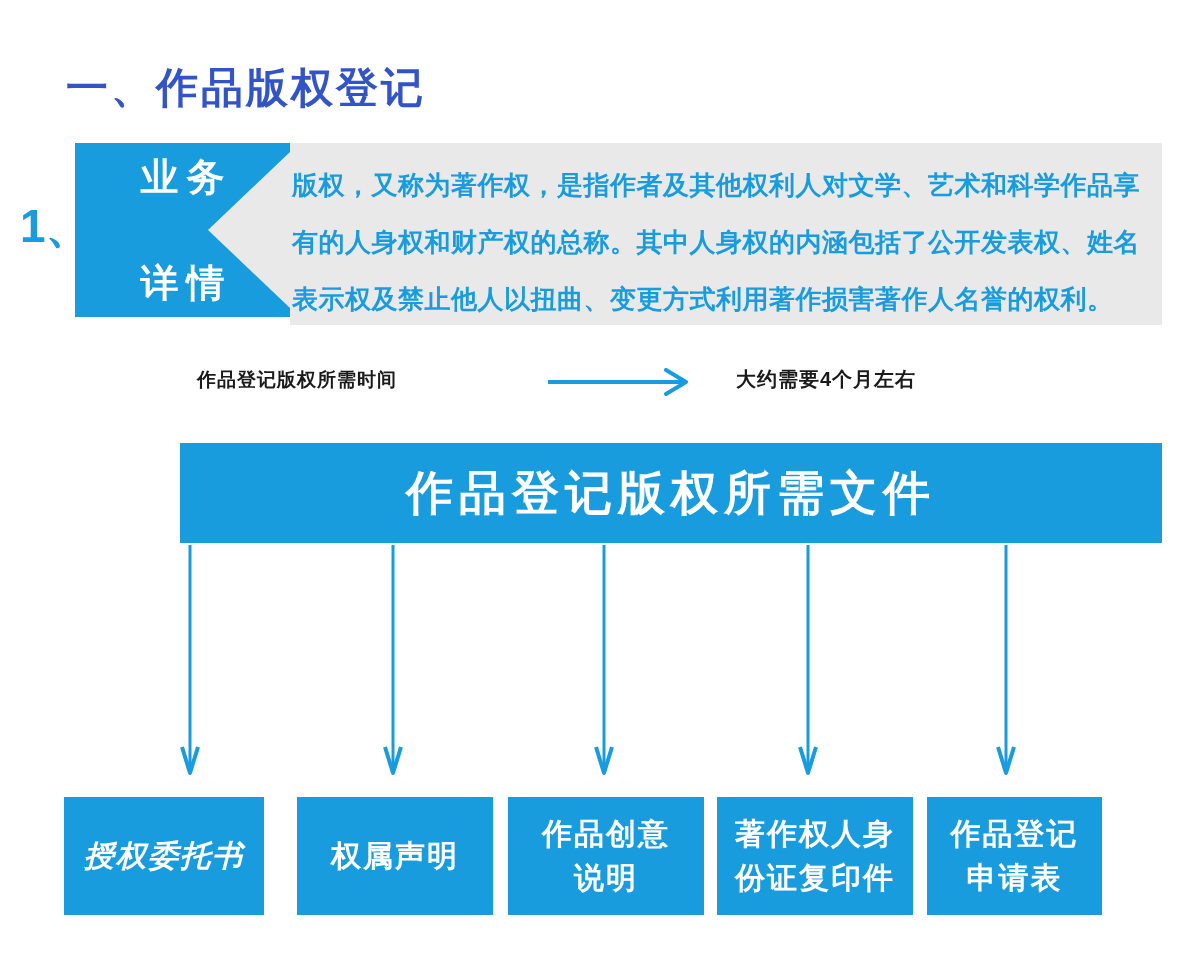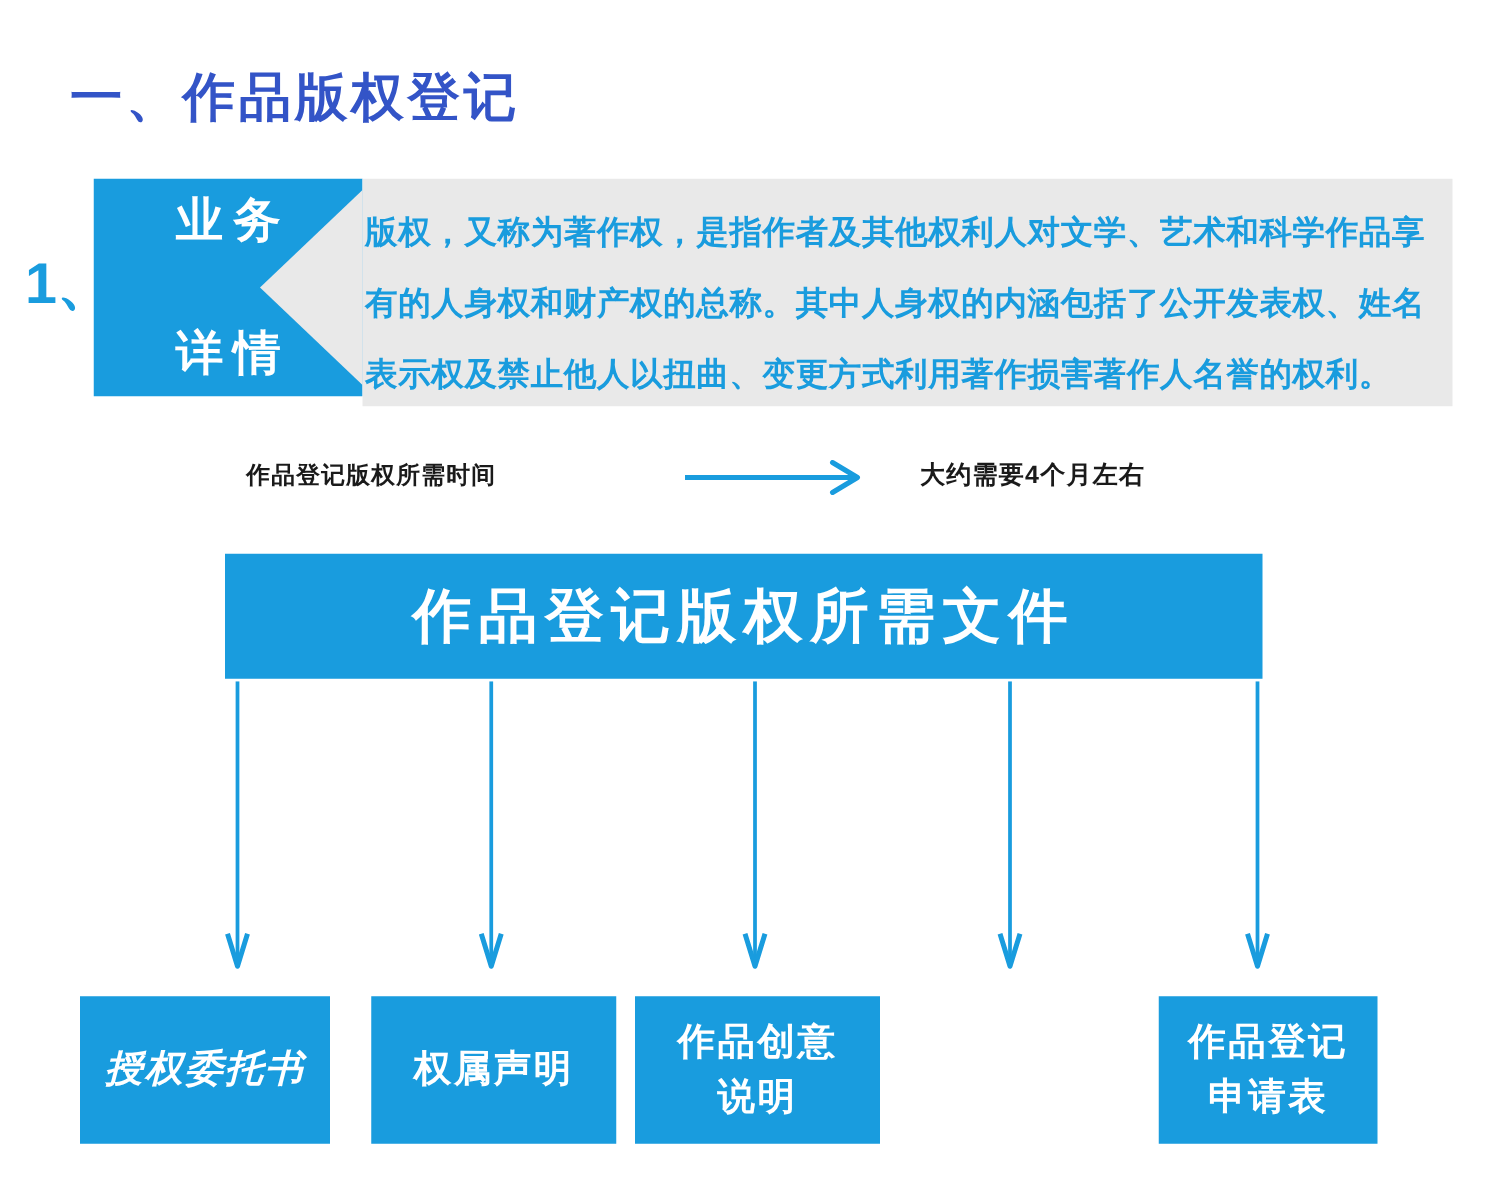--- a/index.html
+++ b/index.html
@@ -6,21 +6,21 @@
     --blue:#199CDE;
     --title-blue:#3354C7;
     --gray:#E9E9E9;
     --dark:#1A1A1A;
   }
   html,body{margin:0;padding:0;background:#fff;}
   body{font-family:"Liberation Sans","DejaVu Sans",sans-serif;}
   .canvas{position:relative;width:1200px;height:956px;background:#fff;overflow:hidden;}
 
   .page-title{
-    position:absolute;left:48px;top:42px;margin:8px;
+    position:absolute;left:48px;top:42px;margin:18px;
     font-size:42px;font-weight:bold;color:var(--title-blue);
     letter-spacing:3px;white-space:nowrap;
   }
   .section-number{
     position:absolute;left:20px;top:196px;
     font-size:46px;font-weight:bold;color:var(--blue);
   }
 
   .blue-card{
     position:absolute;left:75px;top:143px;width:215px;height:174px;
@@ -51,21 +51,21 @@
     position:absolute;left:197px;top:367px;
     font-size:19px;font-weight:bold;color:var(--dark);letter-spacing:1px;white-space:nowrap;
   }
   .dur-value{
     position:absolute;left:736px;top:366px;
     font-size:20px;font-weight:bold;color:var(--dark);letter-spacing:1px;white-space:nowrap;
   }
   .h-arrow{position:absolute;left:548px;top:368px;}
 
   .banner{
-    position:absolute;left:180px;top:443px;width:830px;height:100px;
+    position:absolute;left:180px;top:443px;width:982px;height:100px;
     background:var(--blue);color:#fff;
     display:flex;align-items:center;justify-content:center;
     font-size:47px;font-weight:bold;letter-spacing:6px;white-space:nowrap;
   }
 
   .v-arrow{position:absolute;top:545px;}
   .v-arrow.a1{left:179px;}
   .v-arrow.a2{left:382px;}
   .v-arrow.a3{left:593px;}
   .v-arrow.a4{left:797px;}
@@ -160,18 +160,22 @@
     <div></div>
   </div>
   <div class="doc b2">
     <div>权属声明</div>
     <div></div>
   </div>
   <div class="doc b3">
     <div>作品创意</div>
     <div>说明</div>
   </div>
+  <div class="doc b4">
+    <div>著作权人身</div>
+    <div>份证复印件</div>
+  </div>
   <div class="doc b5">
     <div>作品登记</div>
     <div>申请表</div>
   </div>
 
 </div>
 
 </body></html>

